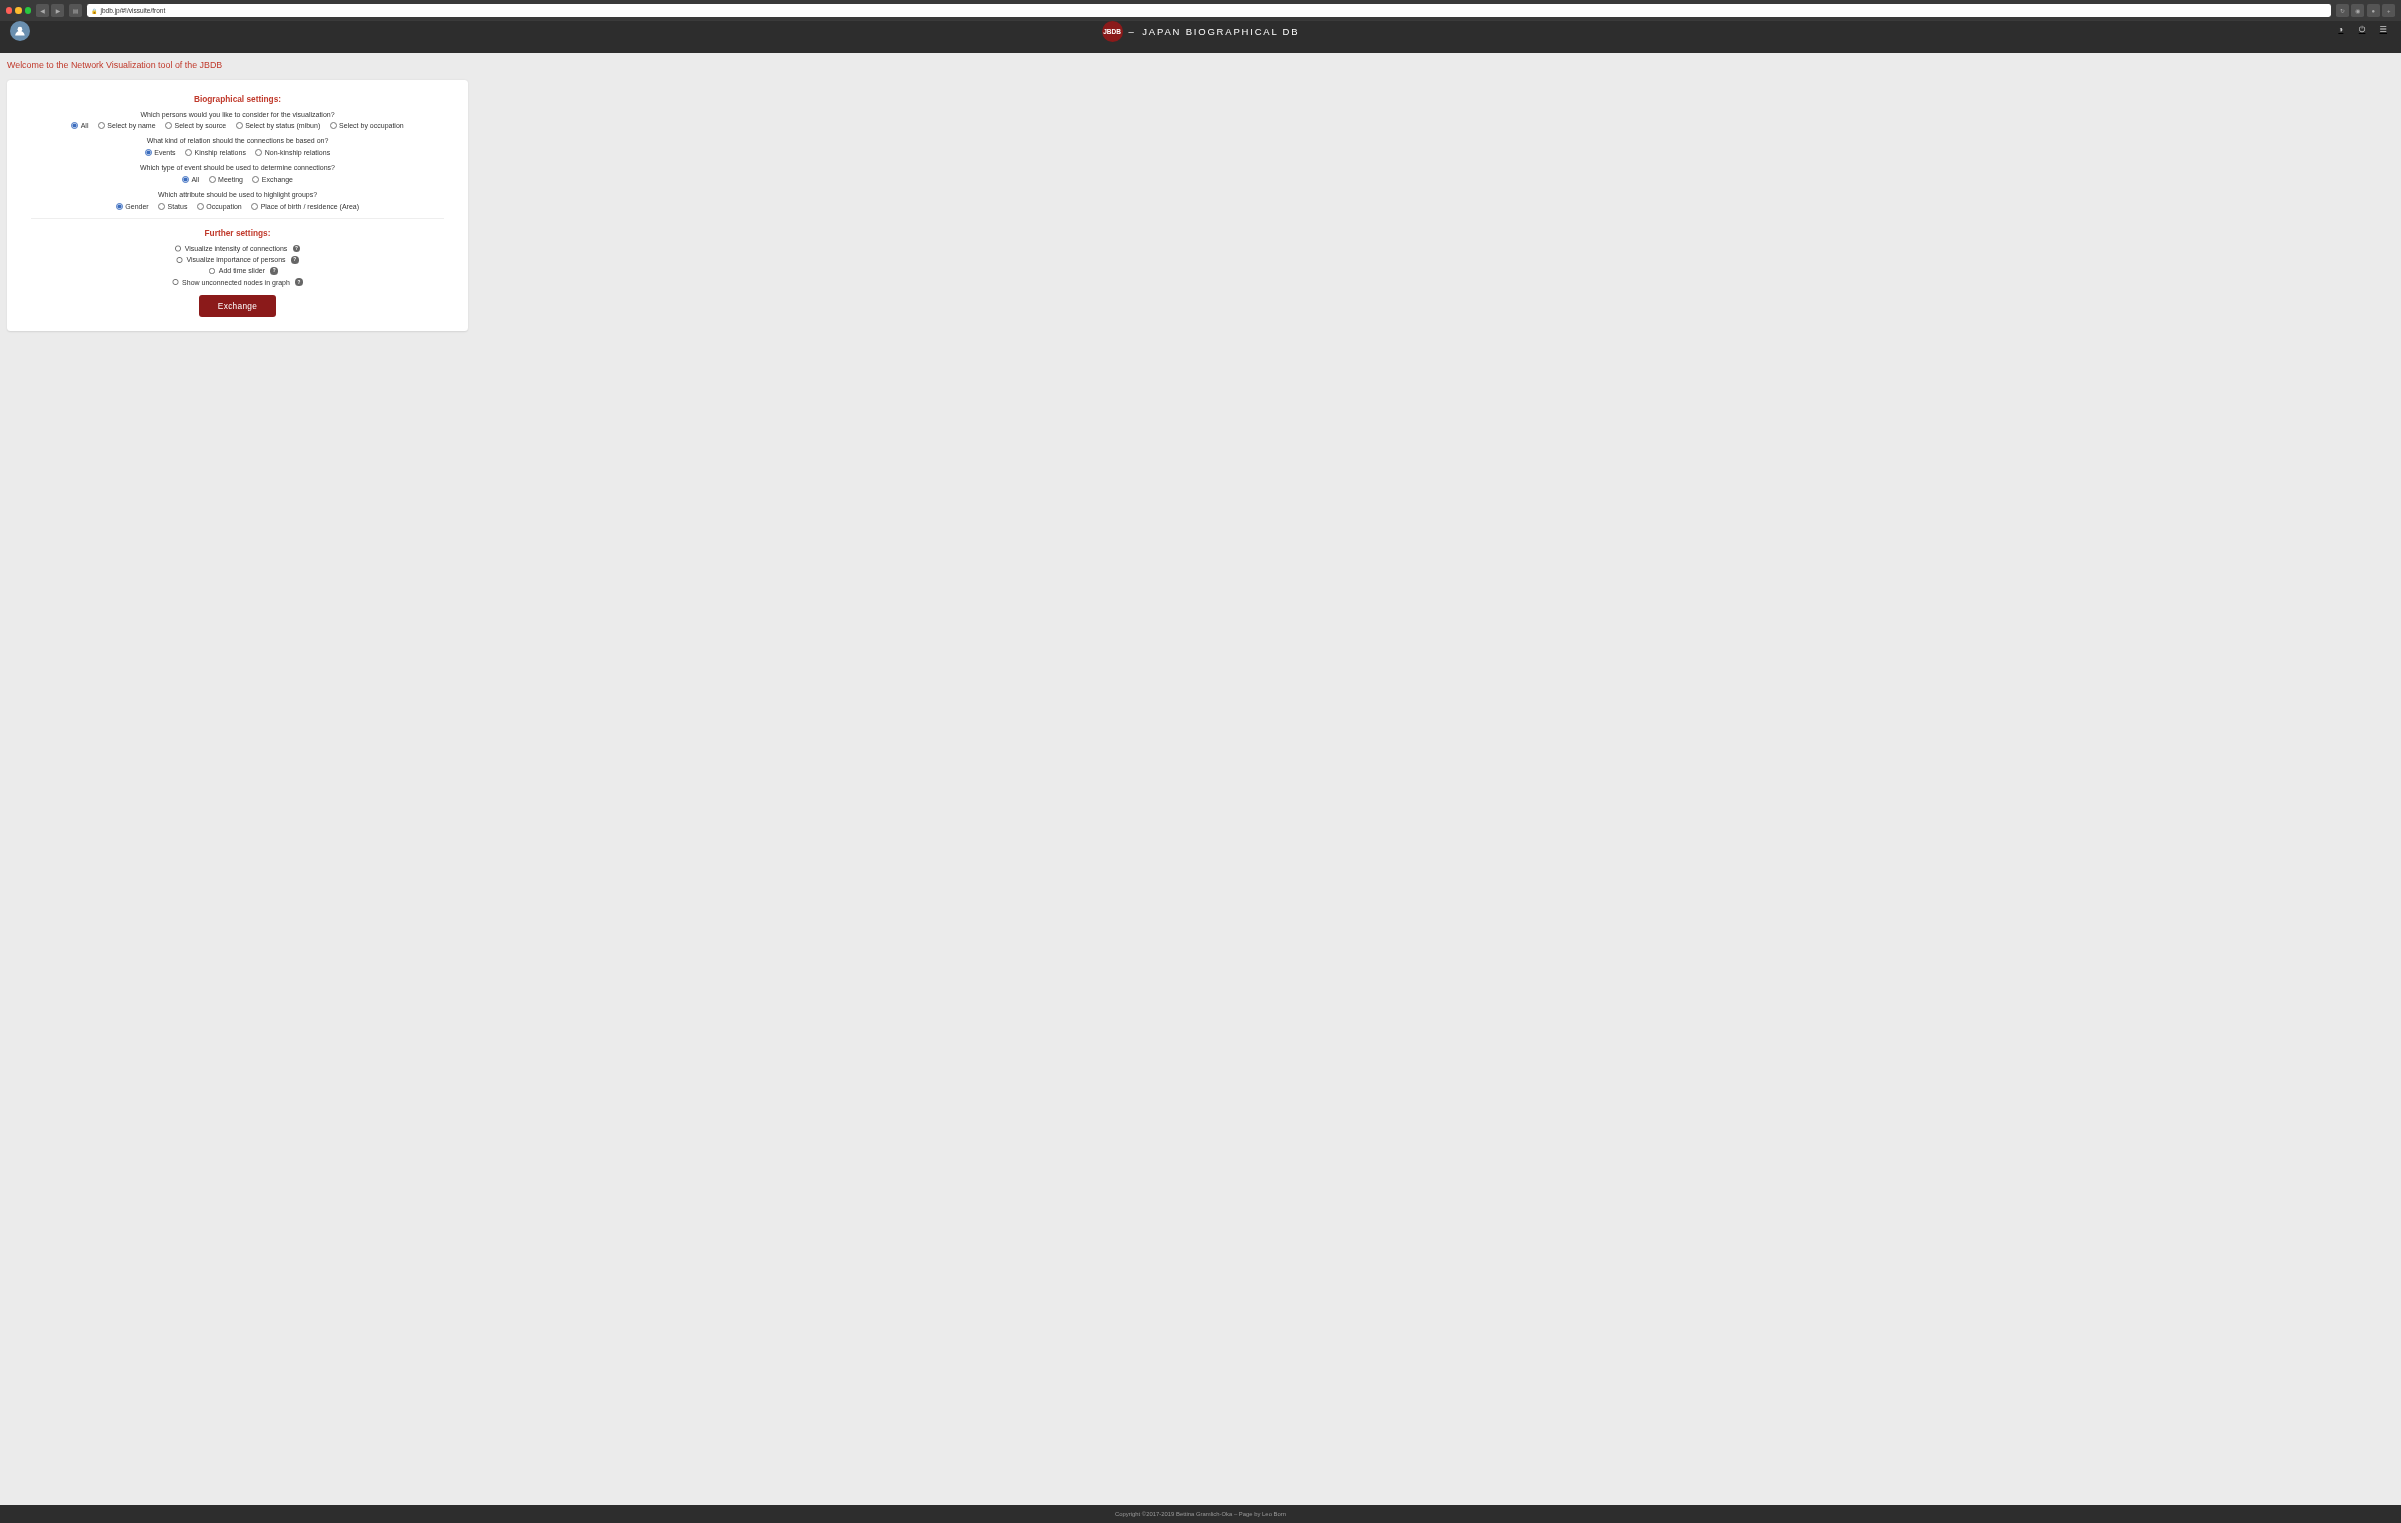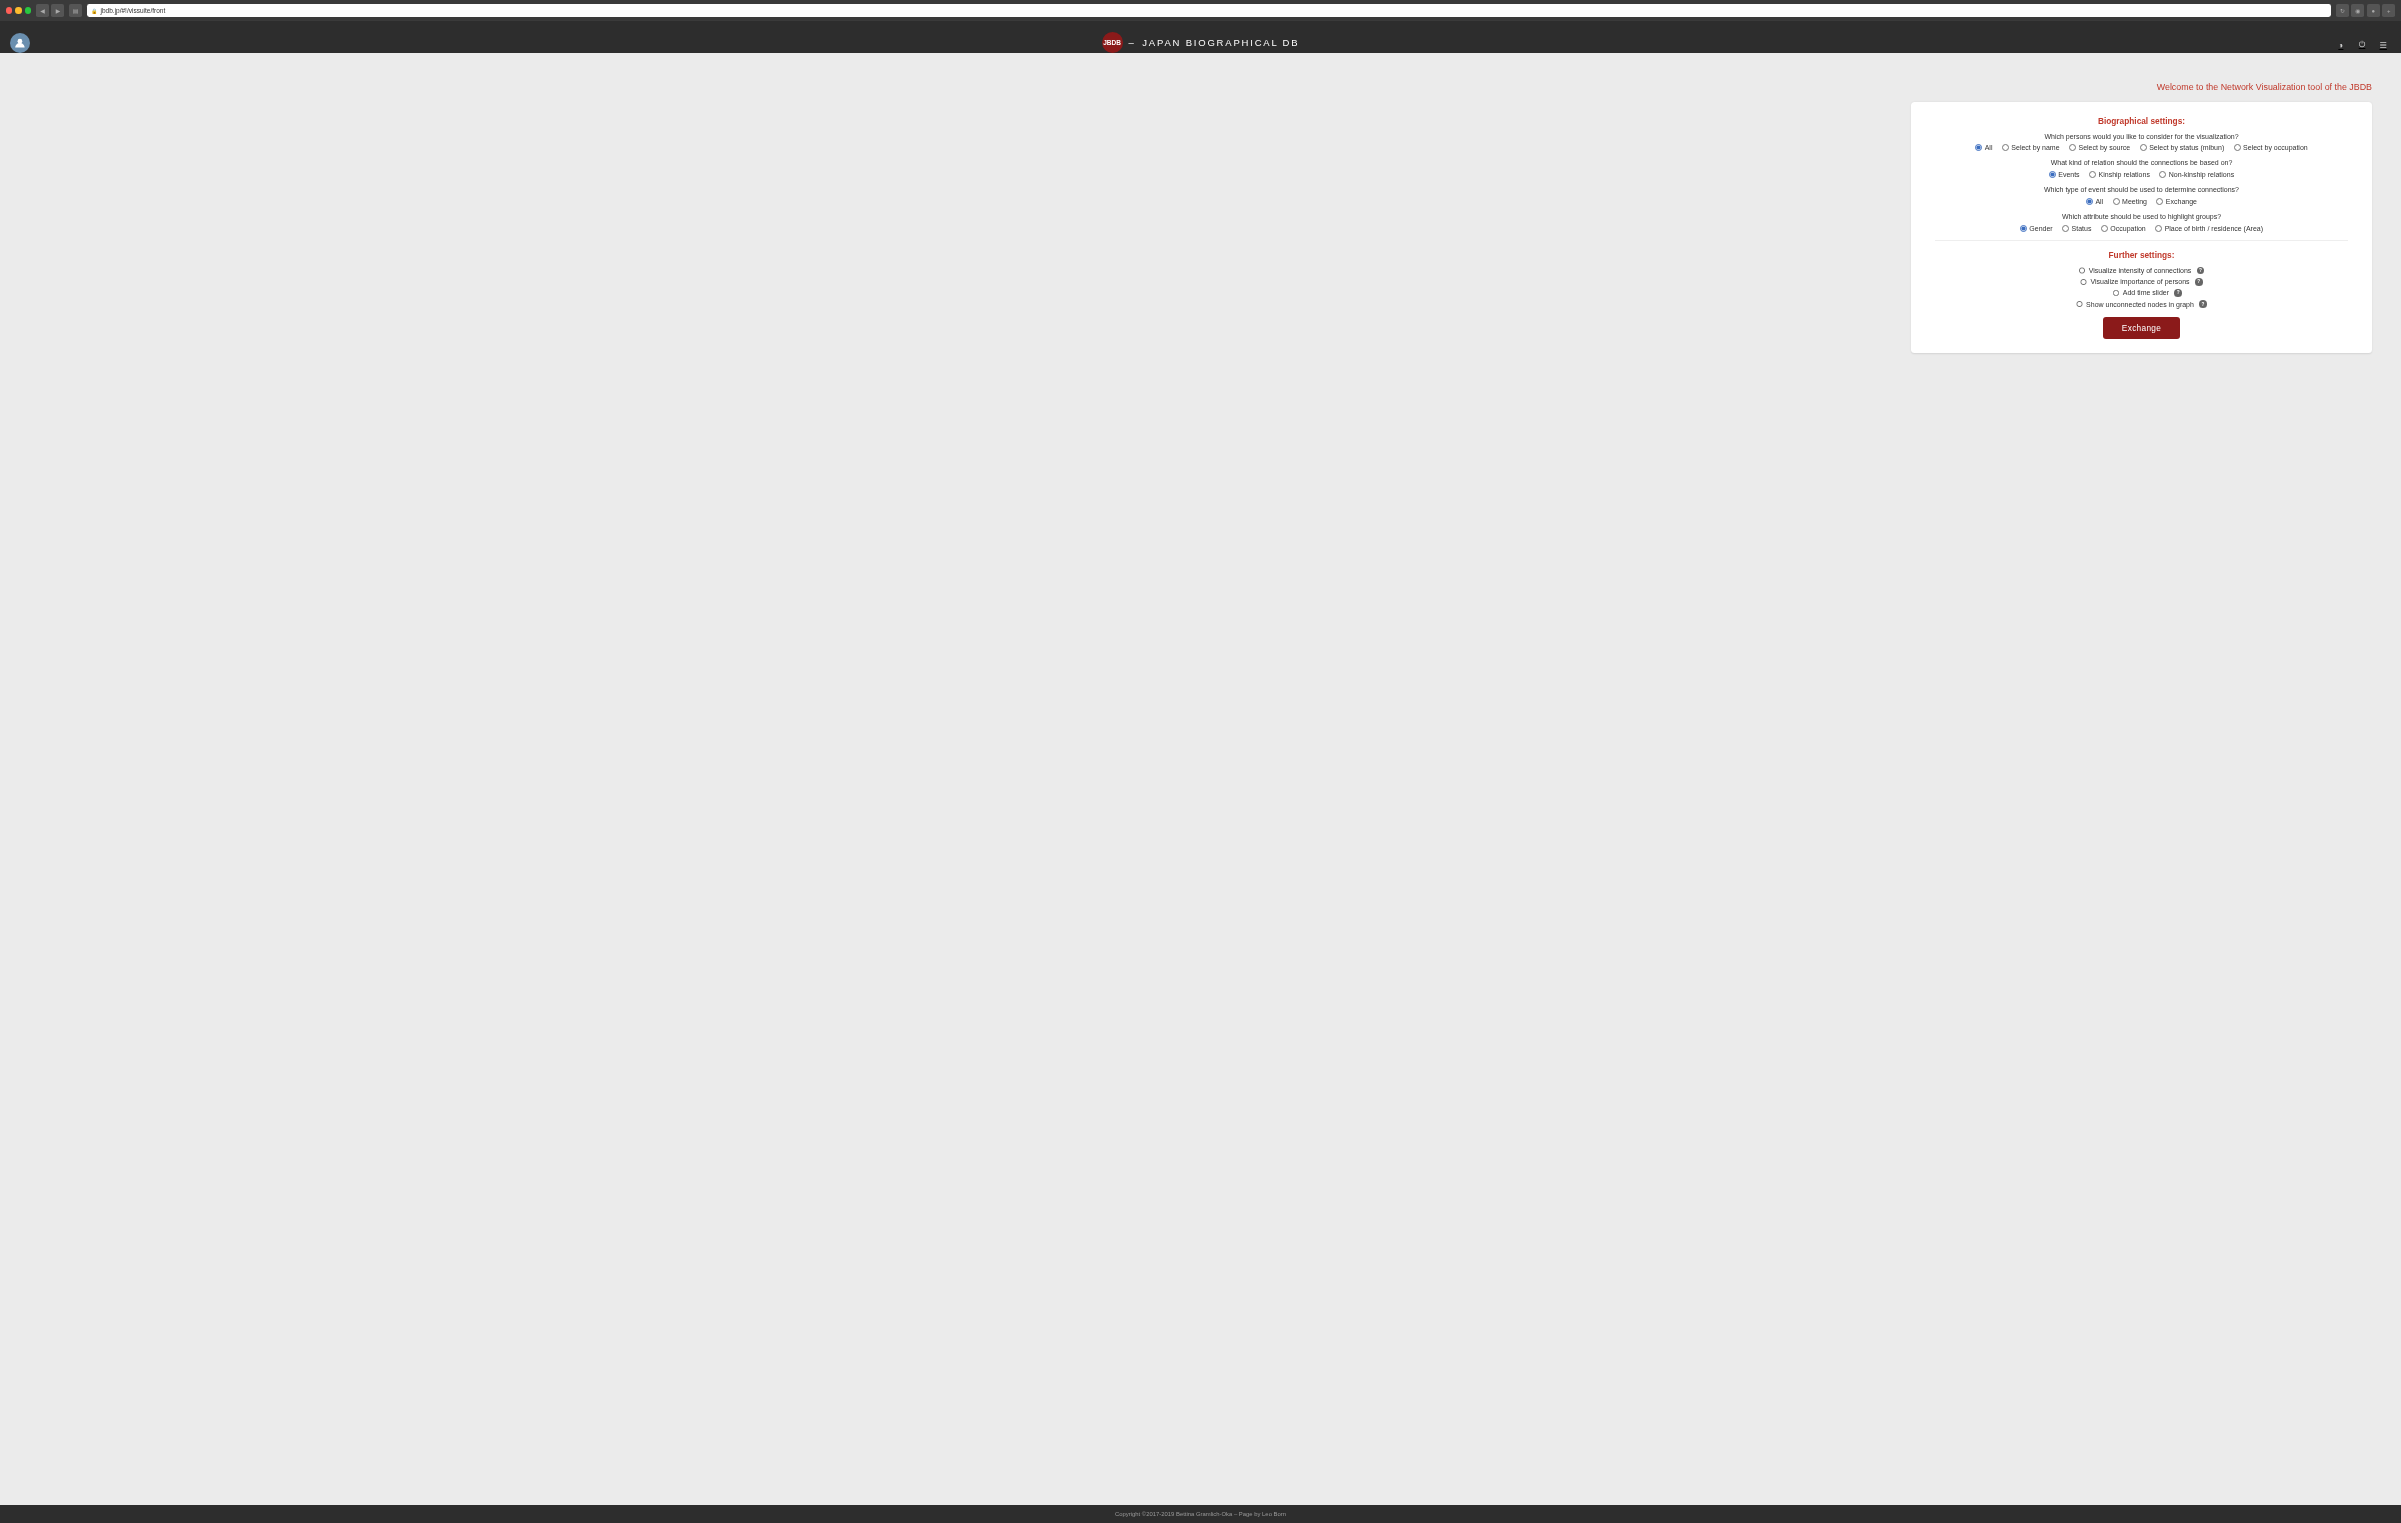--- a/index.html
+++ b/index.html
@@ -92,21 +92,21 @@
       display: flex;
       gap: 2.4px;
       align-items: center;
     }
 
     
     .app-header {
       background: #2d2d2d;
       height: 32px;
       display: flex;
-      align-items: flex-end;
+      align-items: flex-start;
       padding: 0 9.5px;
       position: relative;
       text-decoration: underline;
     }
 
     .header-left {
       display: flex;
       align-items: center;
       gap: 4.7px;
     }
@@ -173,24 +173,24 @@
       justify-content: center;
       cursor: pointer;
       color: #ccc;
       font-size: 8.3px;
     }
 
     
     .main-content {
       flex: 1;
       background: #ebebeb;
-      padding: 29px;
+      padding: 7px;
       display: flex;
       flex-direction: column;
-      align-items: flex-end;
+      align-items: flex-start;
     }
 
     .welcome-text {
       color: #c0392b;
       font-size: 8.9px;
       font-weight: 500;
       margin-bottom: 9.5px;
       text-align: center;
     }
 

